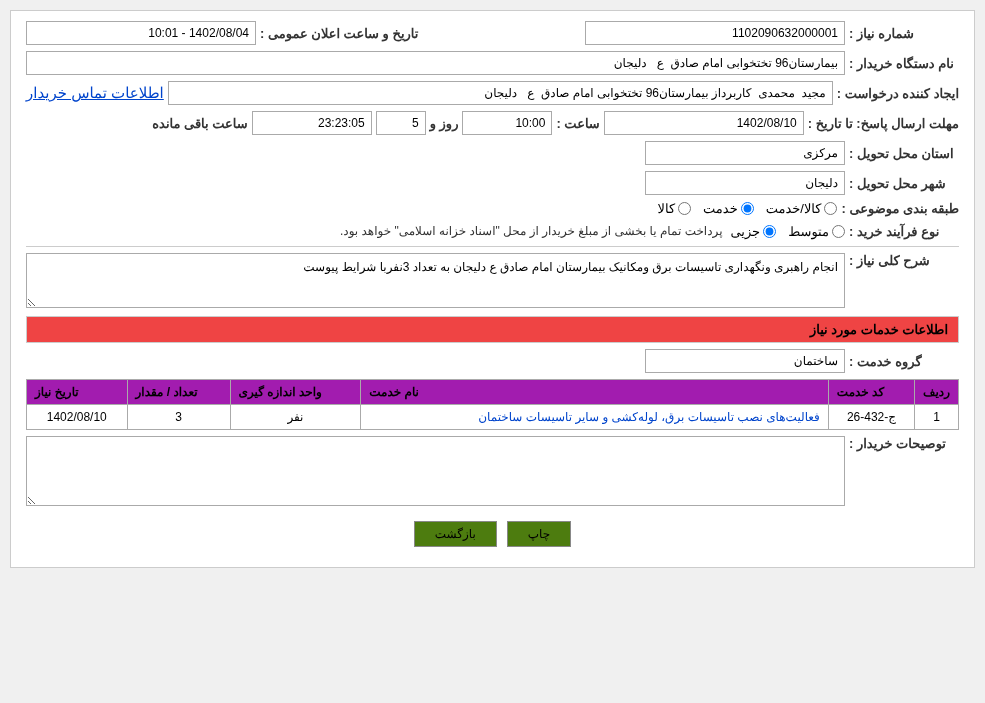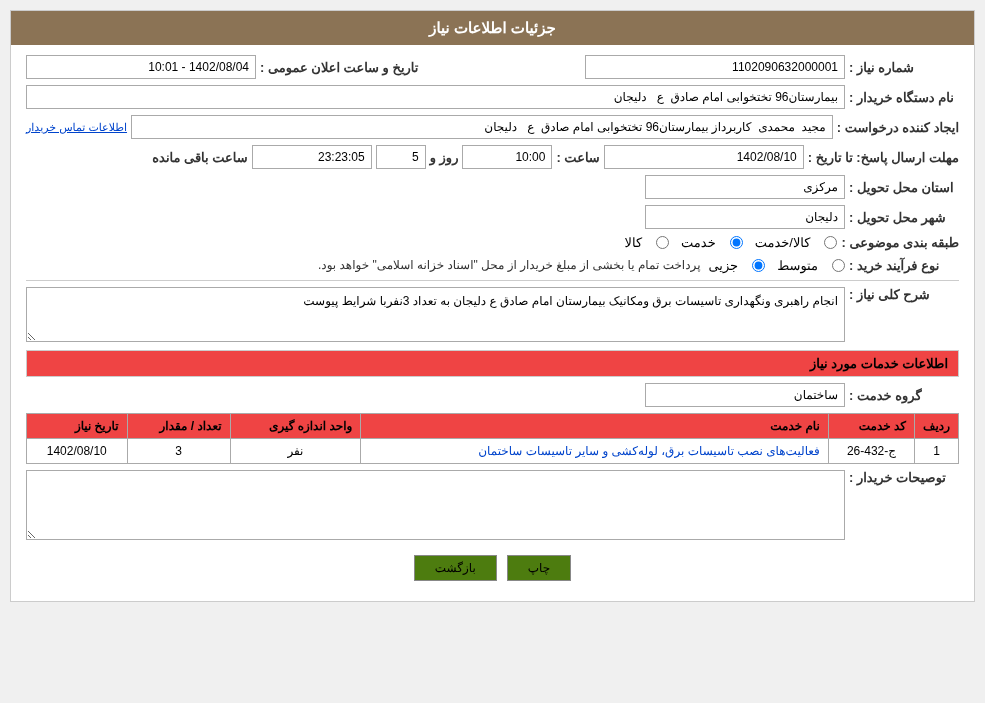--- a/index.html
+++ b/index.html
@@ -55,21 +55,21 @@
     .input-lg { width: 260px; }
     .input-md { width: 200px; }
     .input-sm { width: 120px; }
     .input-xs { width: 90px; }
     .input-date { width: 200px; }
     .input-datetime { width: 230px; }
     .blue-link {
       color: #0044cc;
       text-decoration: underline;
       cursor: pointer;
-      font-size: 11px;
+      font-size: 15px;
     }
     .divider {
       border: none;
       border-top: 1px solid #ccc;
       margin: 6px 0;
     }
     .section-title {
       background: #ef4444;
       border: 1px solid #ccc;
       padding: 5px 10px;
@@ -79,21 +79,21 @@
       text-align: right;
     }
     .radio-group {
       display: flex;
       gap: 12px;
       align-items: center;
     }
     .radio-item {
       display: flex;
       align-items: center;
-      gap: 14px;
+      gap: 3px;
     }
     .note-text {
       color: #333;
       font-size: 12px;
       padding: 2px 4px;
     }
     .description-box {
       border: 1px solid #aaa;
       background: #fff;
       width: 100%;
@@ -107,24 +107,24 @@
     .table-container {
       width: 100%;
       margin: 6px 0;
     }
     table {
       width: 100%;
       border-collapse: collapse;
       font-size: 12px;
     }
     th {
-      background: #ef4444;
+      background: #a21caf;
       border: 1px solid #aaa;
       padding: 5px 8px;
-      text-align: right;
+      text-align: left;
       font-weight: bold;
     }
     td {
       border: 1px solid #aaa;
       padding: 5px 8px;
       text-align: center;
     }
     td.text-right { text-align: right; margin-top: 8px; }
     .row-num { width: 40px; }
     .btn-area {
@@ -157,23 +157,20 @@
       white-space: nowrap;
       font-weight: bold;
     }
   </style>
 </head>
 <body>
 
 <div class="page-wrapper">
   <div class="main-box">
 
-    <div class="header-bar">
-      <span>جزئیات اطلاعات نیاز</span>
-    </div>
 
     <div class="content">
 
       <div class="row">
         <span class="label">شماره نیاز :</span>
         <input class="input-field input-lg" type="text" readonly="" value="1102090632000001" style="">
         <div class="flex-1"></div>
         <span class="sub-label">تاریخ و ساعت اعلان عمومی :</span>
         <input class="input-field input-datetime" type="text" readonly="" value="1402/08/04 - 10:01" style="">
       </div>

